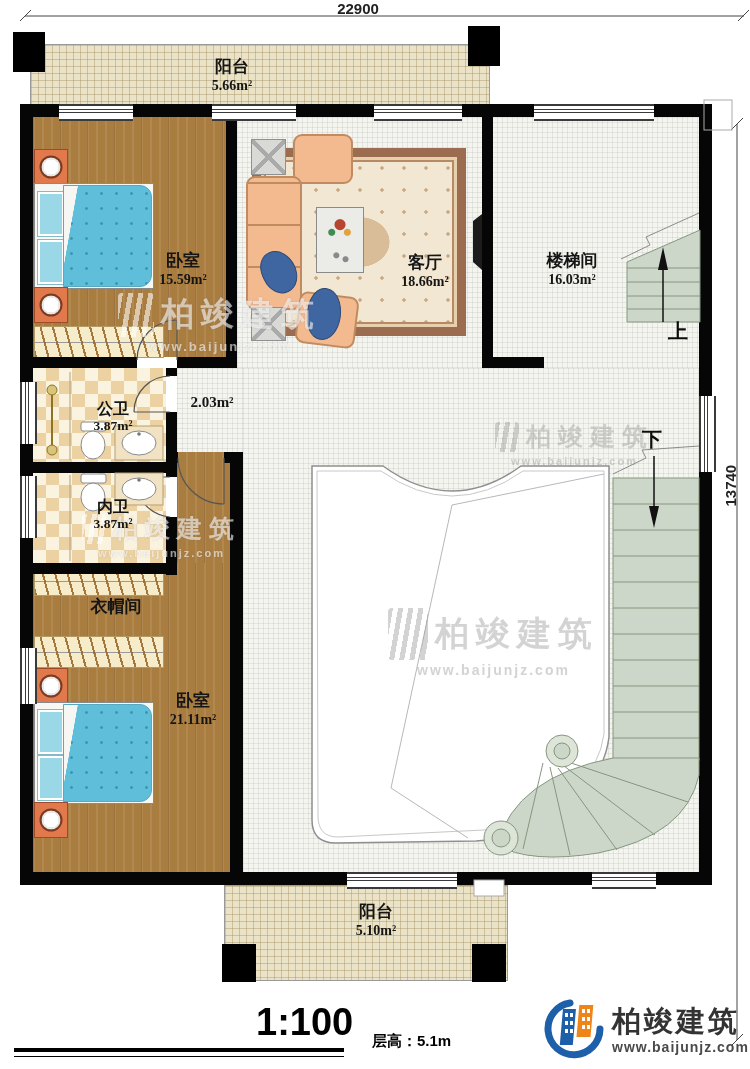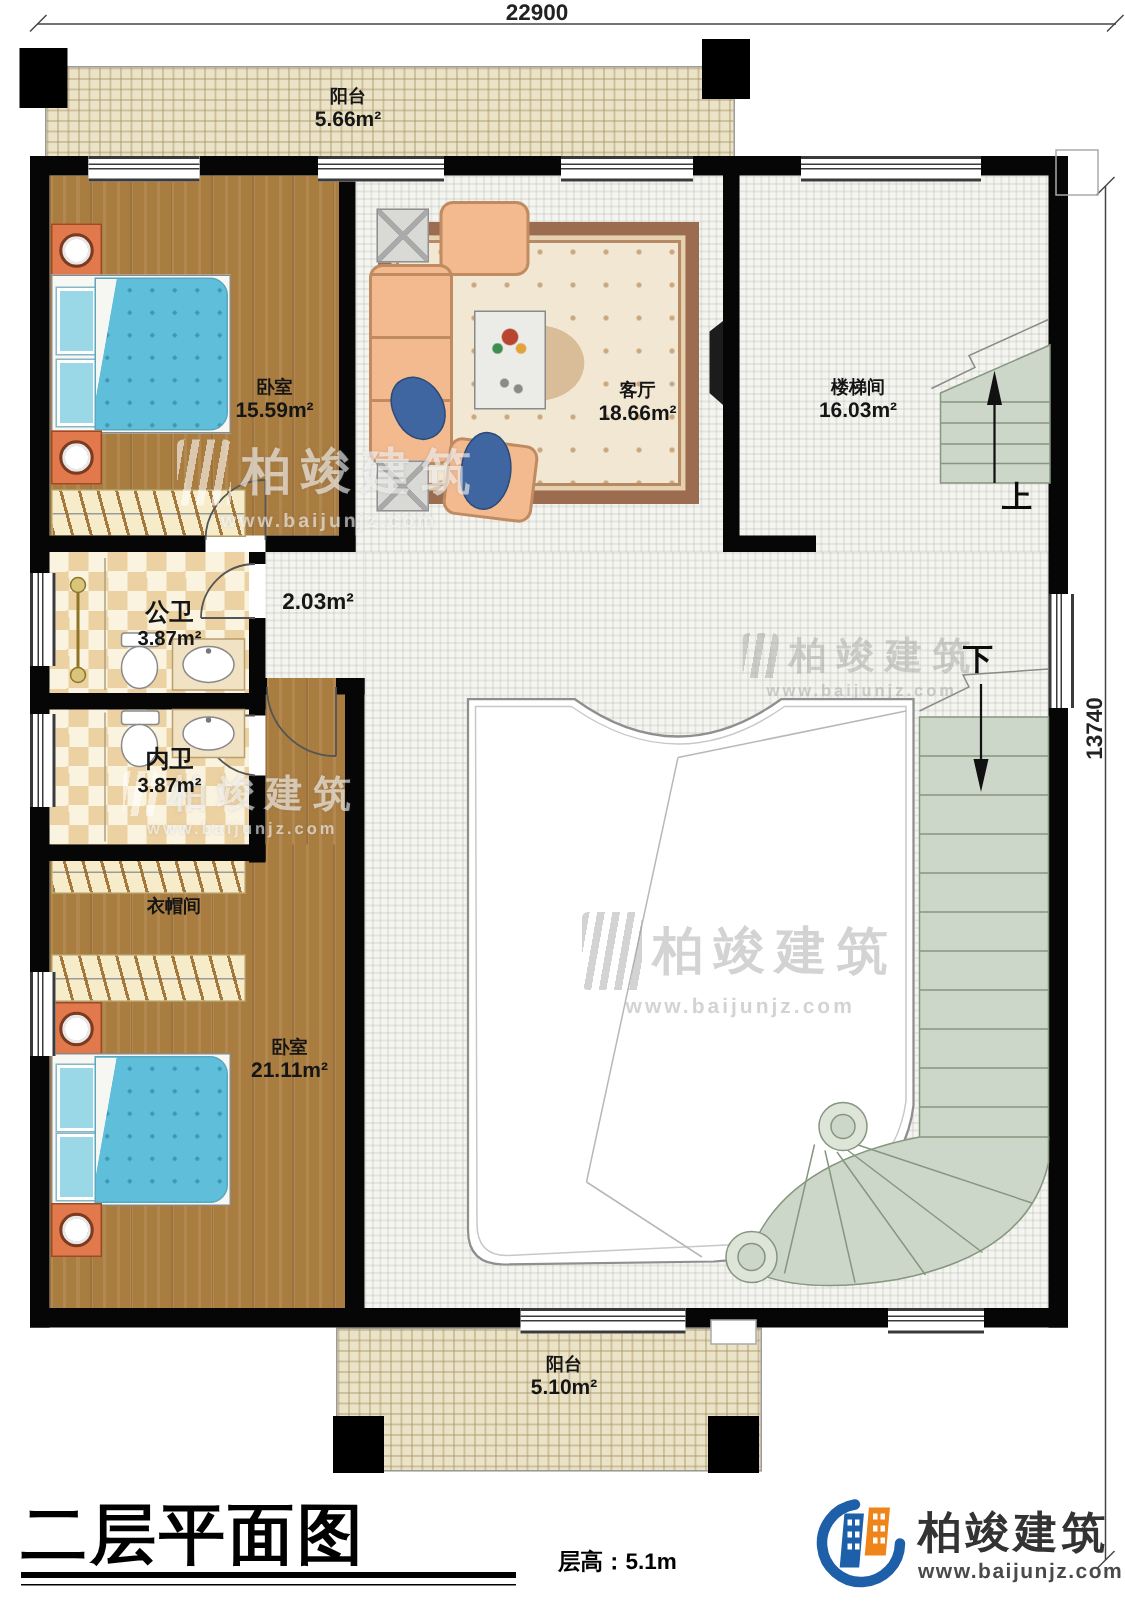--- a/index.html
+++ b/index.html
@@ -28,22 +28,22 @@
   .sofa{background:#f3ba90;border:2px solid #c08b60;border-radius:9px;}
   .sofa-main{background-image:repeating-linear-gradient(0deg,transparent 0 40px,#c08b60 40px 42px);}
   .stable{background:#d9d9d5;border:1px solid #909090;background-image:linear-gradient(45deg,transparent 46%,#aaa 46% 54%,transparent 54%),linear-gradient(-45deg,transparent 46%,#aaa 46% 54%,transparent 54%);}
   .ctable{background:#ebebe8;border:1px solid #8a8a8a;}
   .ctable::after{content:"";position:absolute;inset:0;background:radial-gradient(circle at 50% 26%,#b8452f 5px,transparent 6px),radial-gradient(circle at 32% 38%,#3e8e4f 3px,transparent 4px),radial-gradient(circle at 66% 38%,#e2a23c 3px,transparent 4px),radial-gradient(circle at 42% 74%,#8a8a8a 2.5px,transparent 3.5px),radial-gradient(circle at 62% 80%,#8a8a8a 2.5px,transparent 3.5px);}
   .person{background:#3f66a0;border:1px solid #2c4a77;border-radius:46% 54% 50% 50%;}
   
   .svg-overlay{position:absolute;left:0;top:0;z-index:10;pointer-events:none;}
   
   .rlabel{position:absolute;text-align:center;color:#151515;font-weight:700;z-index:50;}
-  .rlabel .nm{display:block;font-size:12px;line-height:1.1;}
-  .rlabel .ar{display:block;font-size:14px;line-height:1.25;}
+  .rlabel .nm{display:block;font-size:17px;line-height:1.1;}
+  .rlabel .ar{display:block;font-size:14px;line-height:1.25;font-family:Liberation Serif, serif;}
   .stairlabel{position:absolute;font-size:20px;font-weight:700;color:#0c0c0c;z-index:50;}
   .dimh{position:absolute;font-size:15px;font-weight:700;color:#222;text-align:center;z-index:50;}
   .dimv{position:absolute;font-size:15px;font-weight:700;color:#222;transform:rotate(-90deg);transform-origin:center;z-index:50;}
   
   .wm{position:absolute;z-index:40;}
   .wm .row{display:flex;align-items:center;gap:7px;}
   .wm .brand{font-weight:800;letter-spacing:7px;white-space:nowrap;}
   .wm .site{font-weight:700;letter-spacing:2px;text-align:center;margin-top:2px;white-space:nowrap;}
   .wm-white{color:rgba(255,255,255,.58);text-shadow:0 0 2px rgba(110,110,110,.25);}
   .wm-gray{color:rgba(150,150,150,.42);}
@@ -289,23 +289,23 @@
   </div>
   <div class="rlabel" style="left:330px;top:903px;width:92px">
     <span class="nm">阳台</span>
       <span class="ar">5.10m²</span>
   </div>
   <div class="stairlabel" style="left:668px;top:318px">上</div>
   <div class="stairlabel" style="left:642px;top:426px">下</div>
   <div class="dimh" style="left:330px;top:0px;width:56px">22900</div>
   <div class="dimv" style="left:706px;top:474px;width:48px">13740</div>
 
-  <div class="tb tb-title">二层平面图</div>
   <div class="tb tb-u1"></div>
   <div class="tb tb-u2"></div>
+  <div class="tb tb-scale">1:100</div>
   <div class="tb tb-line" style="top:1032px">层高：5.1m</div>
   <svg class="abs" style="left:540px;top:997px;z-index:55" width="66" height="66" viewBox="0 0 66 66">
     <path d="M30,6 A26,26 0 1 0 60,32" fill="none" stroke="#1d5fa9" stroke-width="7" stroke-linecap="round"></path>
     <rect x="24" y="12" width="13" height="36" fill="#1d5fa9" transform="skewX(-5)"></rect>
     <rect x="40" y="8" width="14" height="32" fill="#ef8418" transform="skewX(-5)"></rect>
     <g fill="#fff">
       <rect x="25" y="16" width="3" height="4"></rect>
         <rect x="30" y="16" width="3" height="4"></rect>
       <rect x="25" y="24" width="3" height="4"></rect>
         <rect x="30" y="24" width="3" height="4"></rect>

